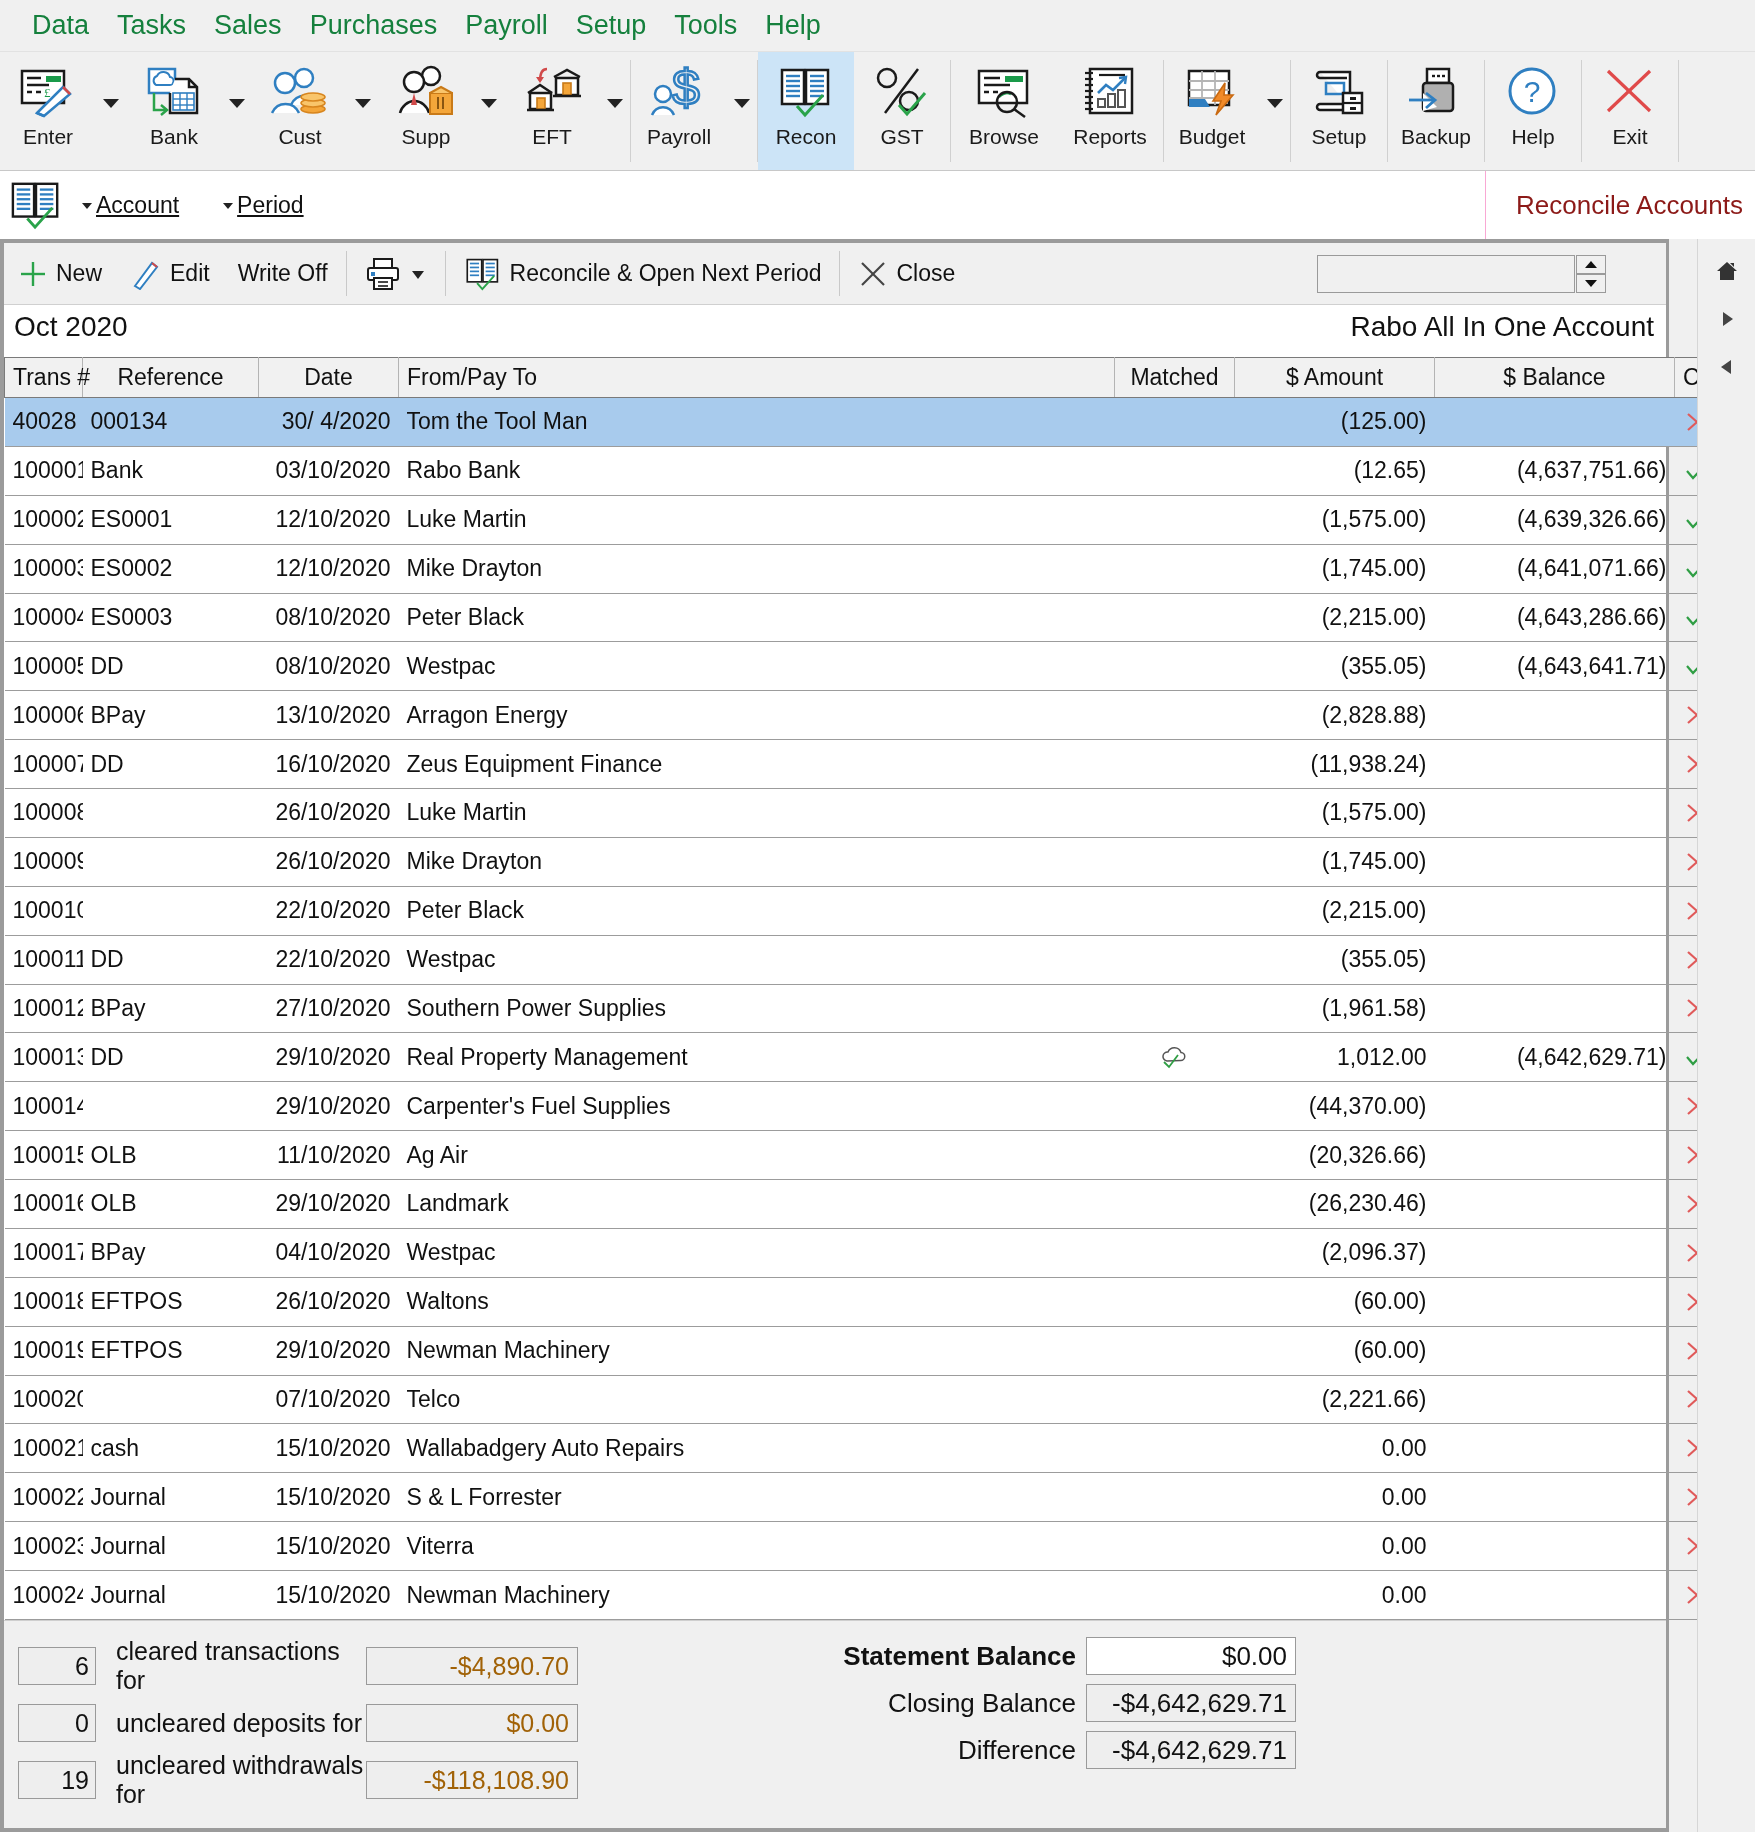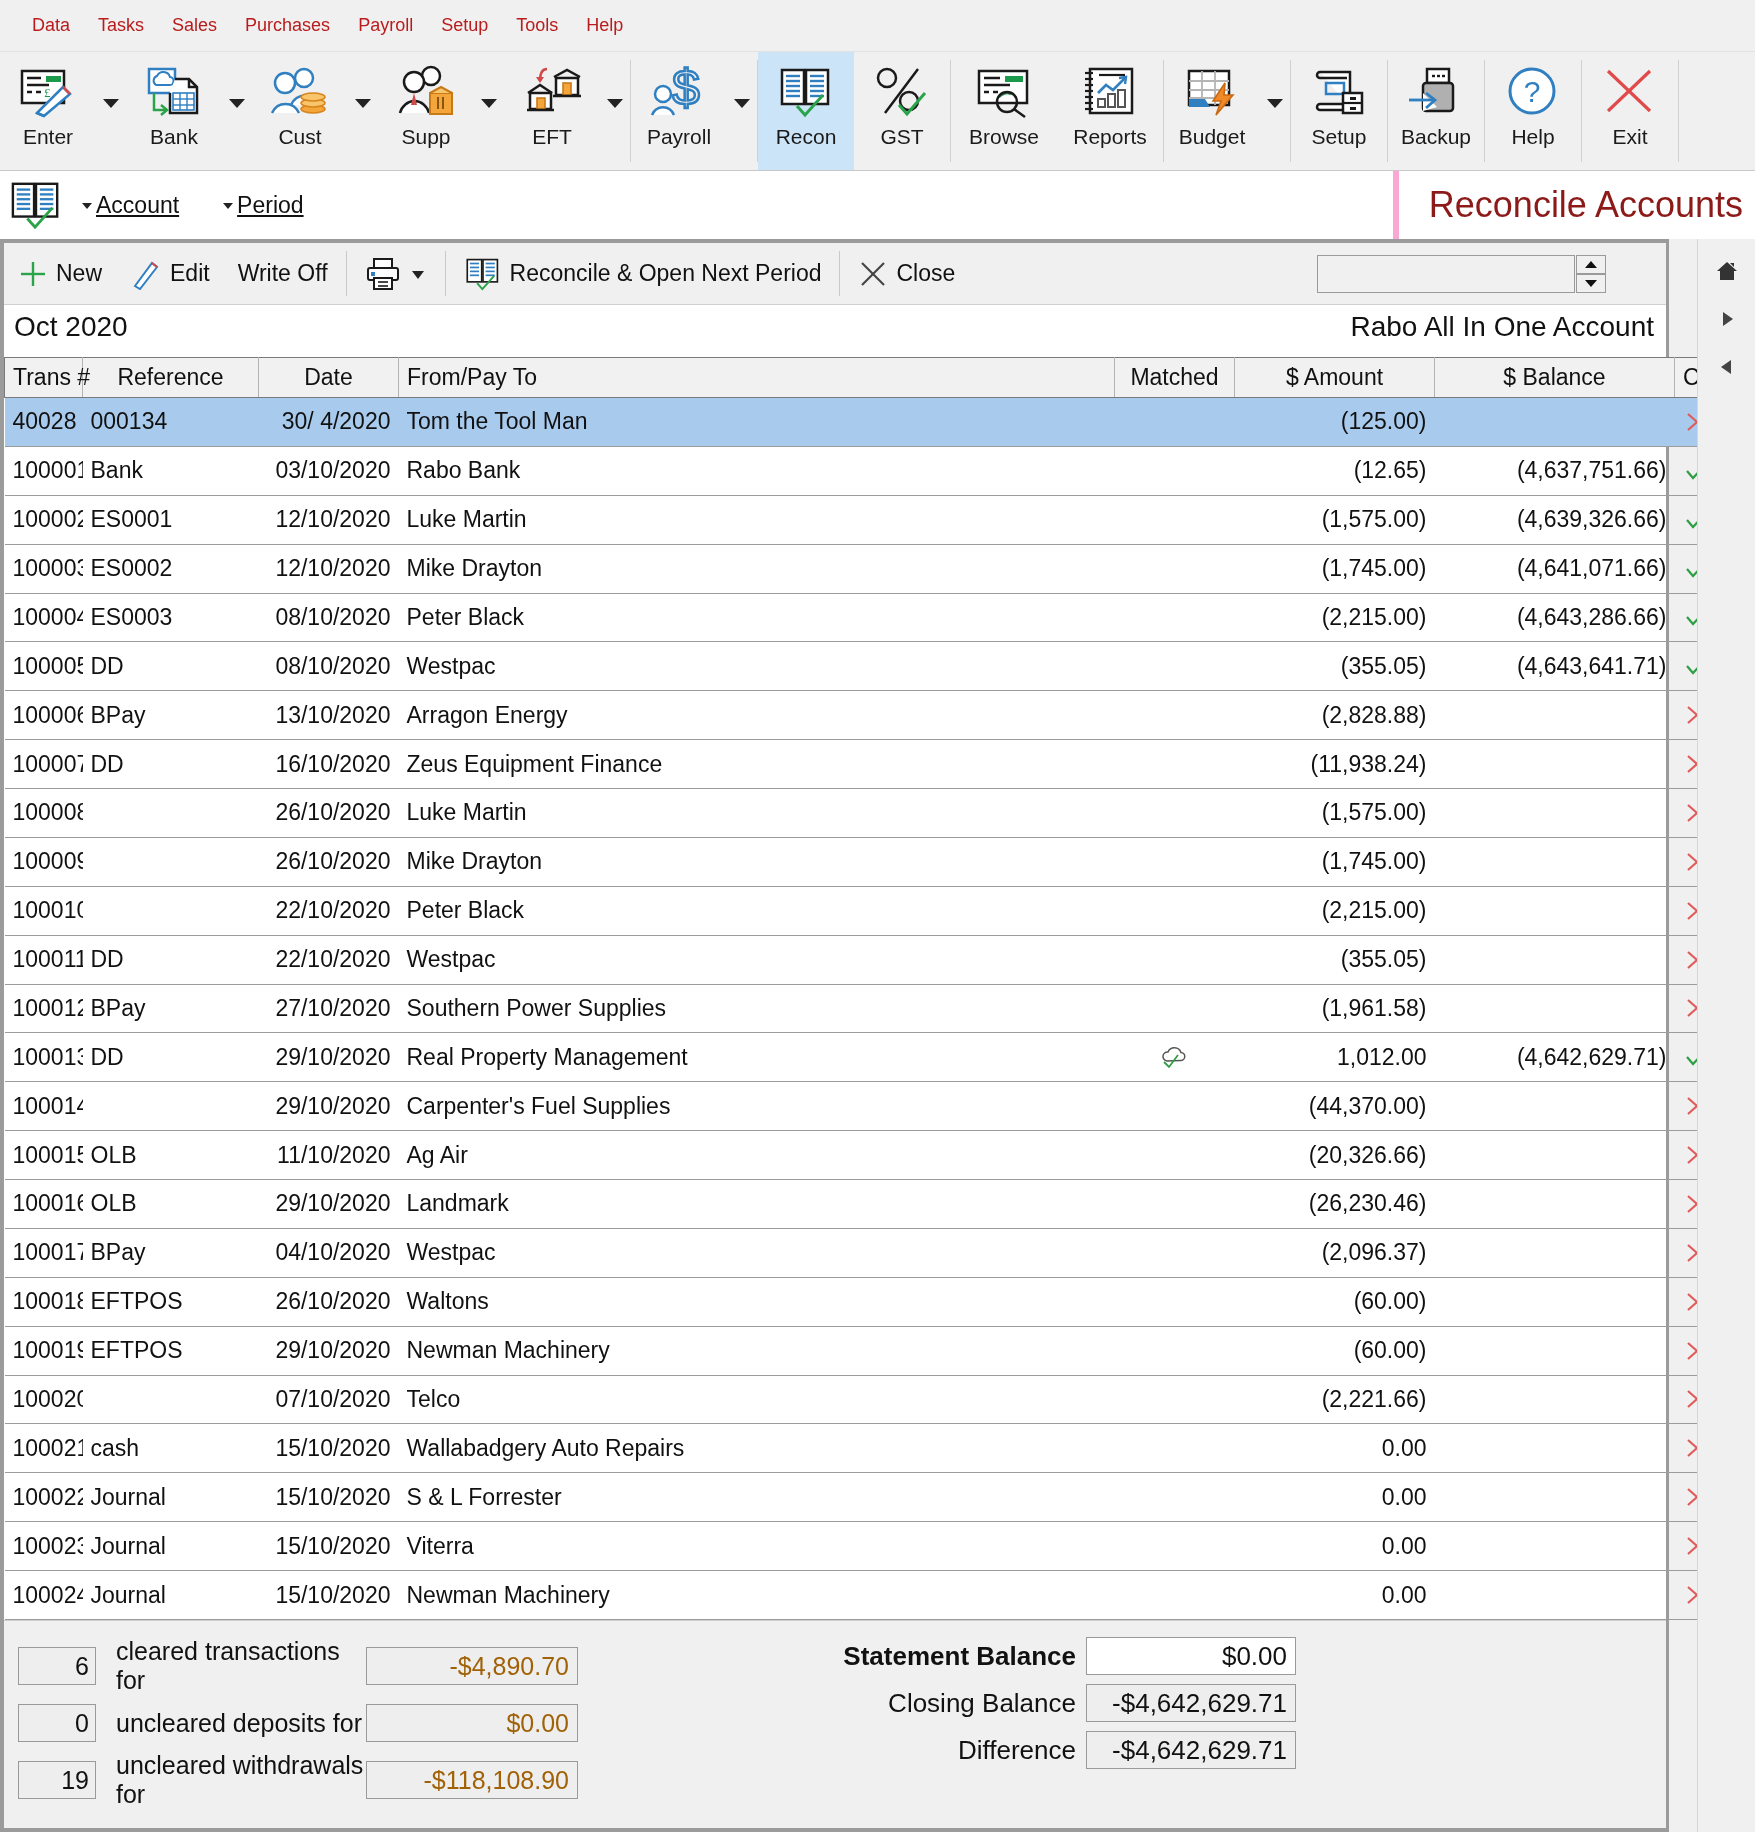--- a/index.html
+++ b/index.html
@@ -22,22 +22,22 @@
   .menubar {
     height: 52px;
     background: #f0f0f0;
     display: flex;
     align-items: center;
     padding-left: 18px;
     border-bottom: 1px solid #e2e2e2;
     flex: none;
   }
   .menubar .mi {
-    font-size: 18px;
-    color: #b91c1c;
+    font-size: 27px;
+    color: #15803d;
     padding: 4px 14px;
     cursor: default;
     white-space: nowrap;
   }
 
   
   .ribbon {
     height: 119px;
     background: #f0f0f0;
     display: flex;
@@ -113,22 +113,22 @@
     top: -4px;
   }
   .ctxlink u { text-decoration: underline; }
   .ctxtitle {
     position: absolute;
     right: 12px;
     top: 0; bottom: 0;
     display: flex;
     align-items: center;
     padding-left: 30px;
-    border-left: 6px solid #f9a8d4;
-    font-size: 36px;
+    border-left: 1px solid #f9a8d4;
+    font-size: 26px;
     color: #8c1a18;
   }
 
   
   .panelwrap {
     position: relative;
     flex: 1 1 auto;
     display: flex;
     min-height: 0;
     gap: 28px;

